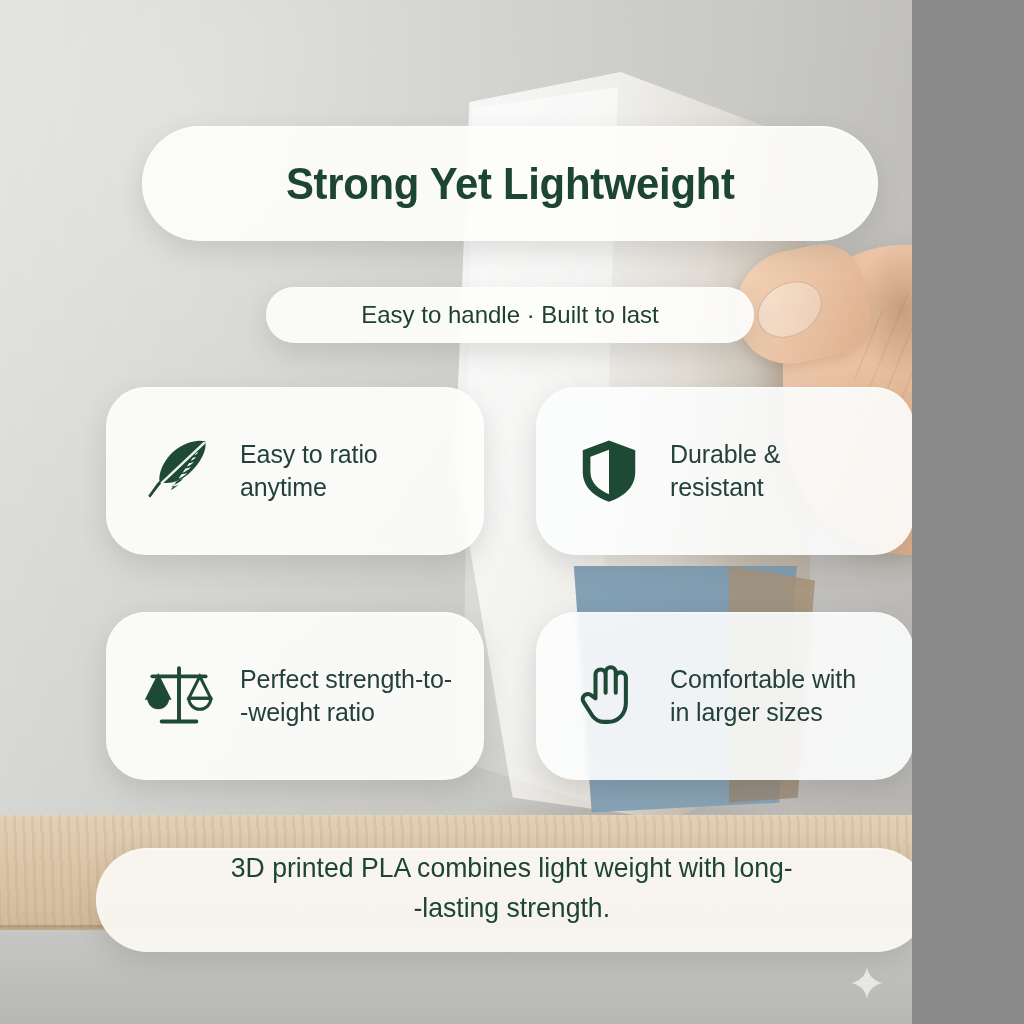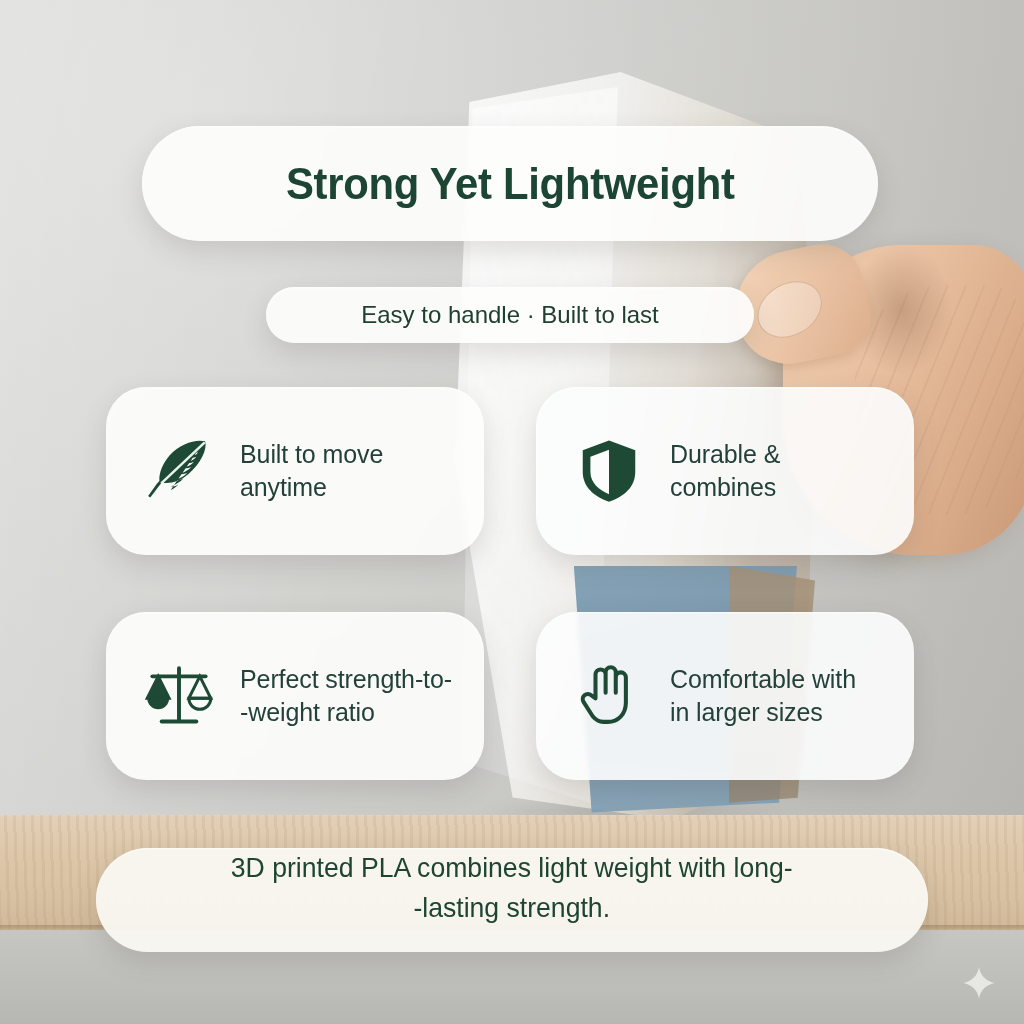--- a/index.html
+++ b/index.html
@@ -3,21 +3,21 @@
 <meta charset="utf-8">
 <title>Strong Yet Lightweight</title>
 <style>
   html, body {
     margin: 0;
     padding: 0;
     background: #8a8a8a;
   }
   #stage {
     position: relative;
-    width: 1024px;
+    width: 912px;
     height: 1024px;
     overflow: hidden;
     font-family: "Liberation Sans", sans-serif;
     background: #d2d2d0;
   }
 
   
   .bg-wall {
     position: absolute;
     inset: 0;
@@ -279,35 +279,35 @@
 
   <div class="card card-a">
     <div class="card-icon">
       <svg viewBox="0 0 64 64" width="76" height="76" aria-hidden="true">
         <path d="M54 7C46 5 33 9 24 19c-6 7-9 15-8.5 21.5l-2 2 -7.5 10.5 1.8 1.4 8-10.6 2-2C25 43 33 40.5 40 34.5 50.5 25.5 56 13.5 54 7Z
                  M50 11.5c-1 1.5-3.5 1-6 2.2 2.7.2 4.3-.2 5.4-.8-1.5 2.6-4.4 2.6-7.4 3.8 2.9.5 4.8.1 6.2-.6-1.8 3-5 3.3-8.2 4.7 3 .5 5 0 6.5-.8-2 3-5.3 3.6-8.6 5.1 3 .4 5 0 6.6-.9-2.2 3.1-5.6 3.9-9 5.5 3 .3 5 -.2 6.6-1.1-2.4 3.2-6 4.2-9.5 6 3 .2 5-.4 6.6-1.4-2.6 3.3-6.3 4.6-10 6.5 3 .1 5-.6 6.6-1.7-2.8 3.4-6.7 5-10.6 7.1 3 0 5-.8 6.6-2-1.9 2.2-4.3 3.6-6.8 5" fill="#1e4a35"></path>
         <path d="M53 8.5 17.5 42" stroke="#e9f2ec" stroke-width="2.1" fill="none" stroke-linecap="round"></path>
       </svg>
     </div>
     <div class="card-label">
-      <span>Built to move</span><br>
+      <span>Easy to ratio</span><br>
       <span>anytime</span>
     </div>
   </div>
 
   <div class="card card-b">
     <div class="card-icon">
       <svg viewBox="0 0 64 64" width="70" height="70" aria-hidden="true">
         <path d="M32 4 8 13v20c0 14 11 23 24 27 13-4 24-13 24-27V13L32 4Z" fill="#1e4a35"></path>
         <path d="M32 12.5 15 19v14c0 10 8 16.8 17 20.2V12.5Z" fill="#fbfcfb"></path>
       </svg>
     </div>
     <div class="card-label">
       <span>Durable &amp;</span><br>
-      <span>combines</span>
+      <span>resistant</span>
     </div>
   </div>
 
   <div class="card card-c">
     <div class="card-icon">
       <svg viewBox="0 0 64 64" width="74" height="74" aria-hidden="true">
         <g fill="none" stroke="#1e4a35" stroke-width="3.4" stroke-linecap="round" stroke-linejoin="round">
           <path d="M32 8v44"></path>
           <path d="M9 15h46"></path>
           <path d="M17 54h30"></path>

